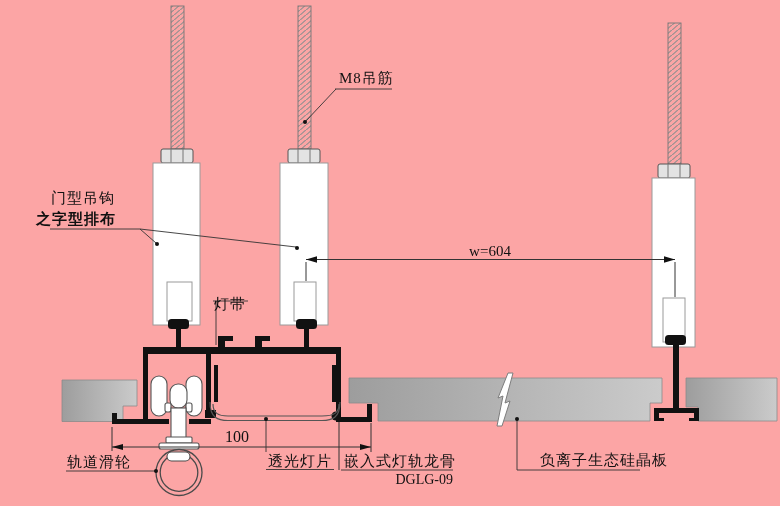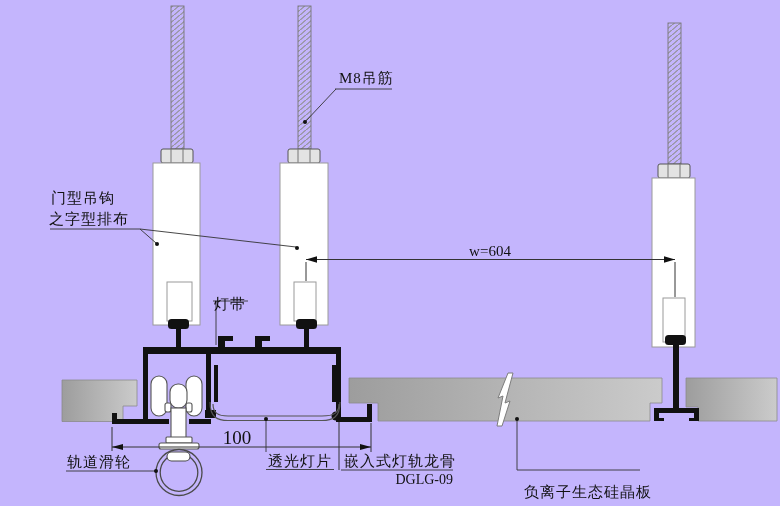--- a/index.html
+++ b/index.html
@@ -1,23 +1,23 @@
 <!DOCTYPE html>
 <html><head>
 <meta charset="utf-8">
 <style>
   html,body{margin:0;padding:0;background:#fff;}
   .canvas{
-    position:relative;width:780px;height:506px;background:#c4b5fd;overflow:hidden;
+    position:relative;width:780px;height:506px;background:#fca5a5;overflow:hidden;
     font-family:"Liberation Serif","DejaVu Serif",serif;color:#111;
   }
   .canvas svg{position:absolute;left:0;top:0;}
   .lbl{position:absolute;font-size:15px;letter-spacing:1px;white-space:nowrap;line-height:1.1;}
   .lbl.num{letter-spacing:0;}
-  .lbl.dim100{font-size:19px;width:50px;text-align:center;}
+  .lbl.dim100{font-size:16px;width:50px;text-align:center;}
   .lbl.w604{width:80px;text-align:center;}
   .lbl.code{font-size:14px;width:112px;text-align:right;letter-spacing:0;}
 </style>
 </head>
 <body>
 
 <div class="canvas">
 
   <svg width="780" height="506" viewBox="0 0 780 506">
     <defs>
@@ -184,23 +184,23 @@
     </g>
     <g stroke="#333" stroke-width="0.9" fill="none">
       <line x1="517" y1="419" x2="517" y2="470"></line>
       <line x1="517" y1="470" x2="640" y2="470"></line>
       <circle cx="517" cy="419" r="2" fill="#111" stroke="none"></circle>
     </g>
   </svg>
 
   <div class="lbl" style="left:339px;top:70px;">M8吊筋</div>
   <div class="lbl" style="left:51px;top:190px;">门型吊钩</div>
-  <div class="lbl" style="left:49px;top:211px;">之字型排布</div>
+  <div class="lbl" style="left:36px;top:211px;font-weight:bold;">之字型排布</div>
   <div class="lbl" style="left:214px;top:296px;">灯带</div>
   <div class="lbl num w604" style="left:450px;top:243px;text-align:center;">w=604</div>
   <div class="lbl num dim100" style="left:212px;top:428px;">100</div>
   <div class="lbl" style="left:67px;top:454px;">轨道滑轮</div>
   <div class="lbl" style="left:268px;top:453px;">透光灯片</div>
   <div class="lbl" style="left:344px;top:453px;text-align:center;">嵌入式灯轨龙骨</div>
   <div class="lbl num code" style="left:341px;top:472px;">DGLG-09</div>
-  <div class="lbl" style="left:524px;top:452px;margin-top:32px;">负离子生态硅晶板</div>
+  <div class="lbl" style="left:540px;top:452px;">负离子生态硅晶板</div>
 
 </div>
 
 </body></html>

